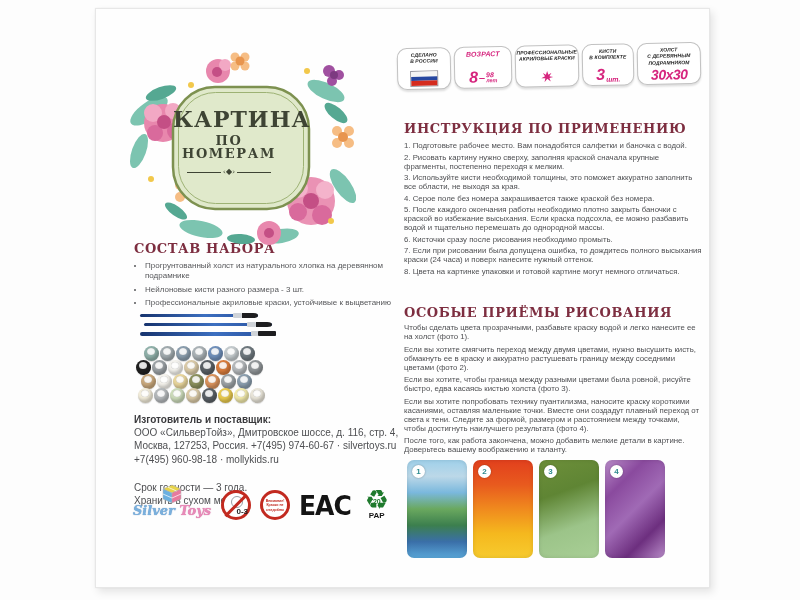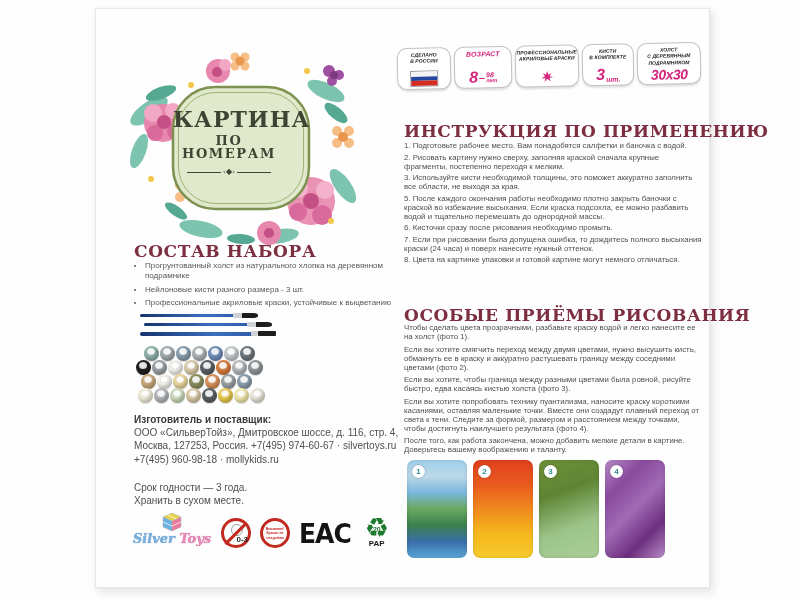--- a/index.html
+++ b/index.html
@@ -31,21 +31,21 @@
   .logo-title{position:absolute;left:77px;top:99px;width:112px;text-align:center;z-index:2;
               color:#3e4434;font-family:"DejaVu Serif",serif;}
   .logo-title .t1{font-size:22px;font-weight:700;letter-spacing:1px;line-height:1;}
   .logo-title .t2{font-size:13px;font-weight:700;letter-spacing:1.6px;margin-top:4px;line-height:1;}
   .ornament{margin-top:8px;display:flex;align-items:center;justify-content:center;gap:2px;color:#3e4434;}
   .orn-line{height:1px;background:#3e4434;width:34px;}
   .orn-mid{font-size:8px;line-height:1;letter-spacing:0;}
 
   
   .sec-head{position:absolute;font-family:"DejaVu Serif",serif;font-weight:700;color:#7d2e40;
-            font-size:17px;letter-spacing:.6px;white-space:nowrap;}
+            font-size:13px;letter-spacing:.6px;white-space:nowrap;}
 
   
   .bullets{position:absolute;left:38px;top:252px;width:258px;margin:0;padding:0 0 0 11px;
            font-size:8px;color:#56575a;line-height:1.22;}
   .bullets li{margin-bottom:4px;}
 
   
   .brushes{position:absolute;left:44px;top:305px;width:140px;}
   .brush{position:relative;height:3px;margin-bottom:6px;border-radius:2px;
          background:linear-gradient(90deg,#16336e,#3c6fc0 55%,#274f9c);}
@@ -62,21 +62,21 @@
   .pot{width:15px;height:15px;border-radius:50%;margin-right:1px;position:relative;
        box-shadow:inset -2px -3px 3px rgba(0,0,0,.22), 0 1px 1px rgba(0,0,0,.15);}
   .pot::after{content:"";position:absolute;left:3px;top:2px;width:8px;height:7px;border-radius:50%;
               background:rgba(255,255,255,.88);box-shadow:inset 0 0 1px rgba(0,0,0,.35);}
 
   
   .txt-block{position:absolute;left:38px;font-size:10px;color:#4e4f52;line-height:1.32;width:268px;}
   .txt-block b{color:#39393c;}
 
   
-  .footer{position:absolute;left:36px;top:503px;display:flex;align-items:flex-start;gap:9px;}
+  .footer{position:absolute;left:36px;top:475px;display:flex;align-items:flex-start;gap:9px;}
   .brand{width:80px;text-align:center;position:relative;}
   .brand-cube{display:block;margin:0 auto;}
   .brand-text{font-family:"DejaVu Serif",serif;font-weight:700;font-style:italic;font-size:13px;line-height:1;}
   .brand-silver{color:#7ab0dd;text-shadow:0 0 1px #4a7fb5;}
   .brand-toys{color:#e88ab8;text-shadow:0 0 1px #c45e92;}
   .circ{width:30px;height:30px;border-radius:50%;border:3px solid #c22a20;background:#fff;
         position:relative;box-sizing:border-box;margin-top:6px;}
   .circ .diag{position:absolute;left:-3px;top:10.5px;width:30px;height:3px;background:#c22a20;
               transform:rotate(-45deg);}
   .circ .age-txt{position:absolute;bottom:1px;left:0;right:0;text-align:right;font-size:8px;
@@ -336,20 +336,21 @@
         <span class="code">20</span>
         <span class="mat">PAP</span>
       </div>
     </div>
 
     <div class="sec-head inst-head">ИНСТРУКЦИЯ ПО ПРИМЕНЕНИЮ</div>
     <div class="inst">
       <p>1. Подготовьте рабочее место. Вам понадобятся салфетки и баночка с водой.</p>
       <p>2. Рисовать картину нужно сверху, заполняя краской сначала крупные фрагменты, постепенно переходя к мелким.</p>
       <p>3. Используйте кисти необходимой толщины, это поможет аккуратно заполнить все области, не выходя за края.</p>
+      <p>4. Серое поле без номера закрашивается также краской без номера.</p>
       <p>5. После каждого окончания работы необходимо плотно закрыть баночки с краской во избежание высыхания. Если краска подсохла, ее можно разбавить водой и тщательно перемешать до однородной массы.</p>
       <p>6. Кисточки сразу после рисования необходимо промыть.</p>
       <p>7. Если при рисовании была допущена ошибка, то дождитесь полного высыхания краски (24 часа) и поверх нанесите нужный оттенок.</p>
       <p>8. Цвета на картинке упаковки и готовой картине могут немного отличаться.</p>
     </div>
 
     <div class="sec-head tech-head">ОСОБЫЕ ПРИЁМЫ РИСОВАНИЯ</div>
     <div class="tech">
       <p>Чтобы сделать цвета прозрачными, разбавьте краску водой и легко нанесите ее на холст (фото 1).</p>
       <p>Если вы хотите смягчить переход между двумя цветами, нужно высушить кисть, обмакнуть ее в краску и аккуратно растушевать границу между соседними цветами (фото 2).</p>

